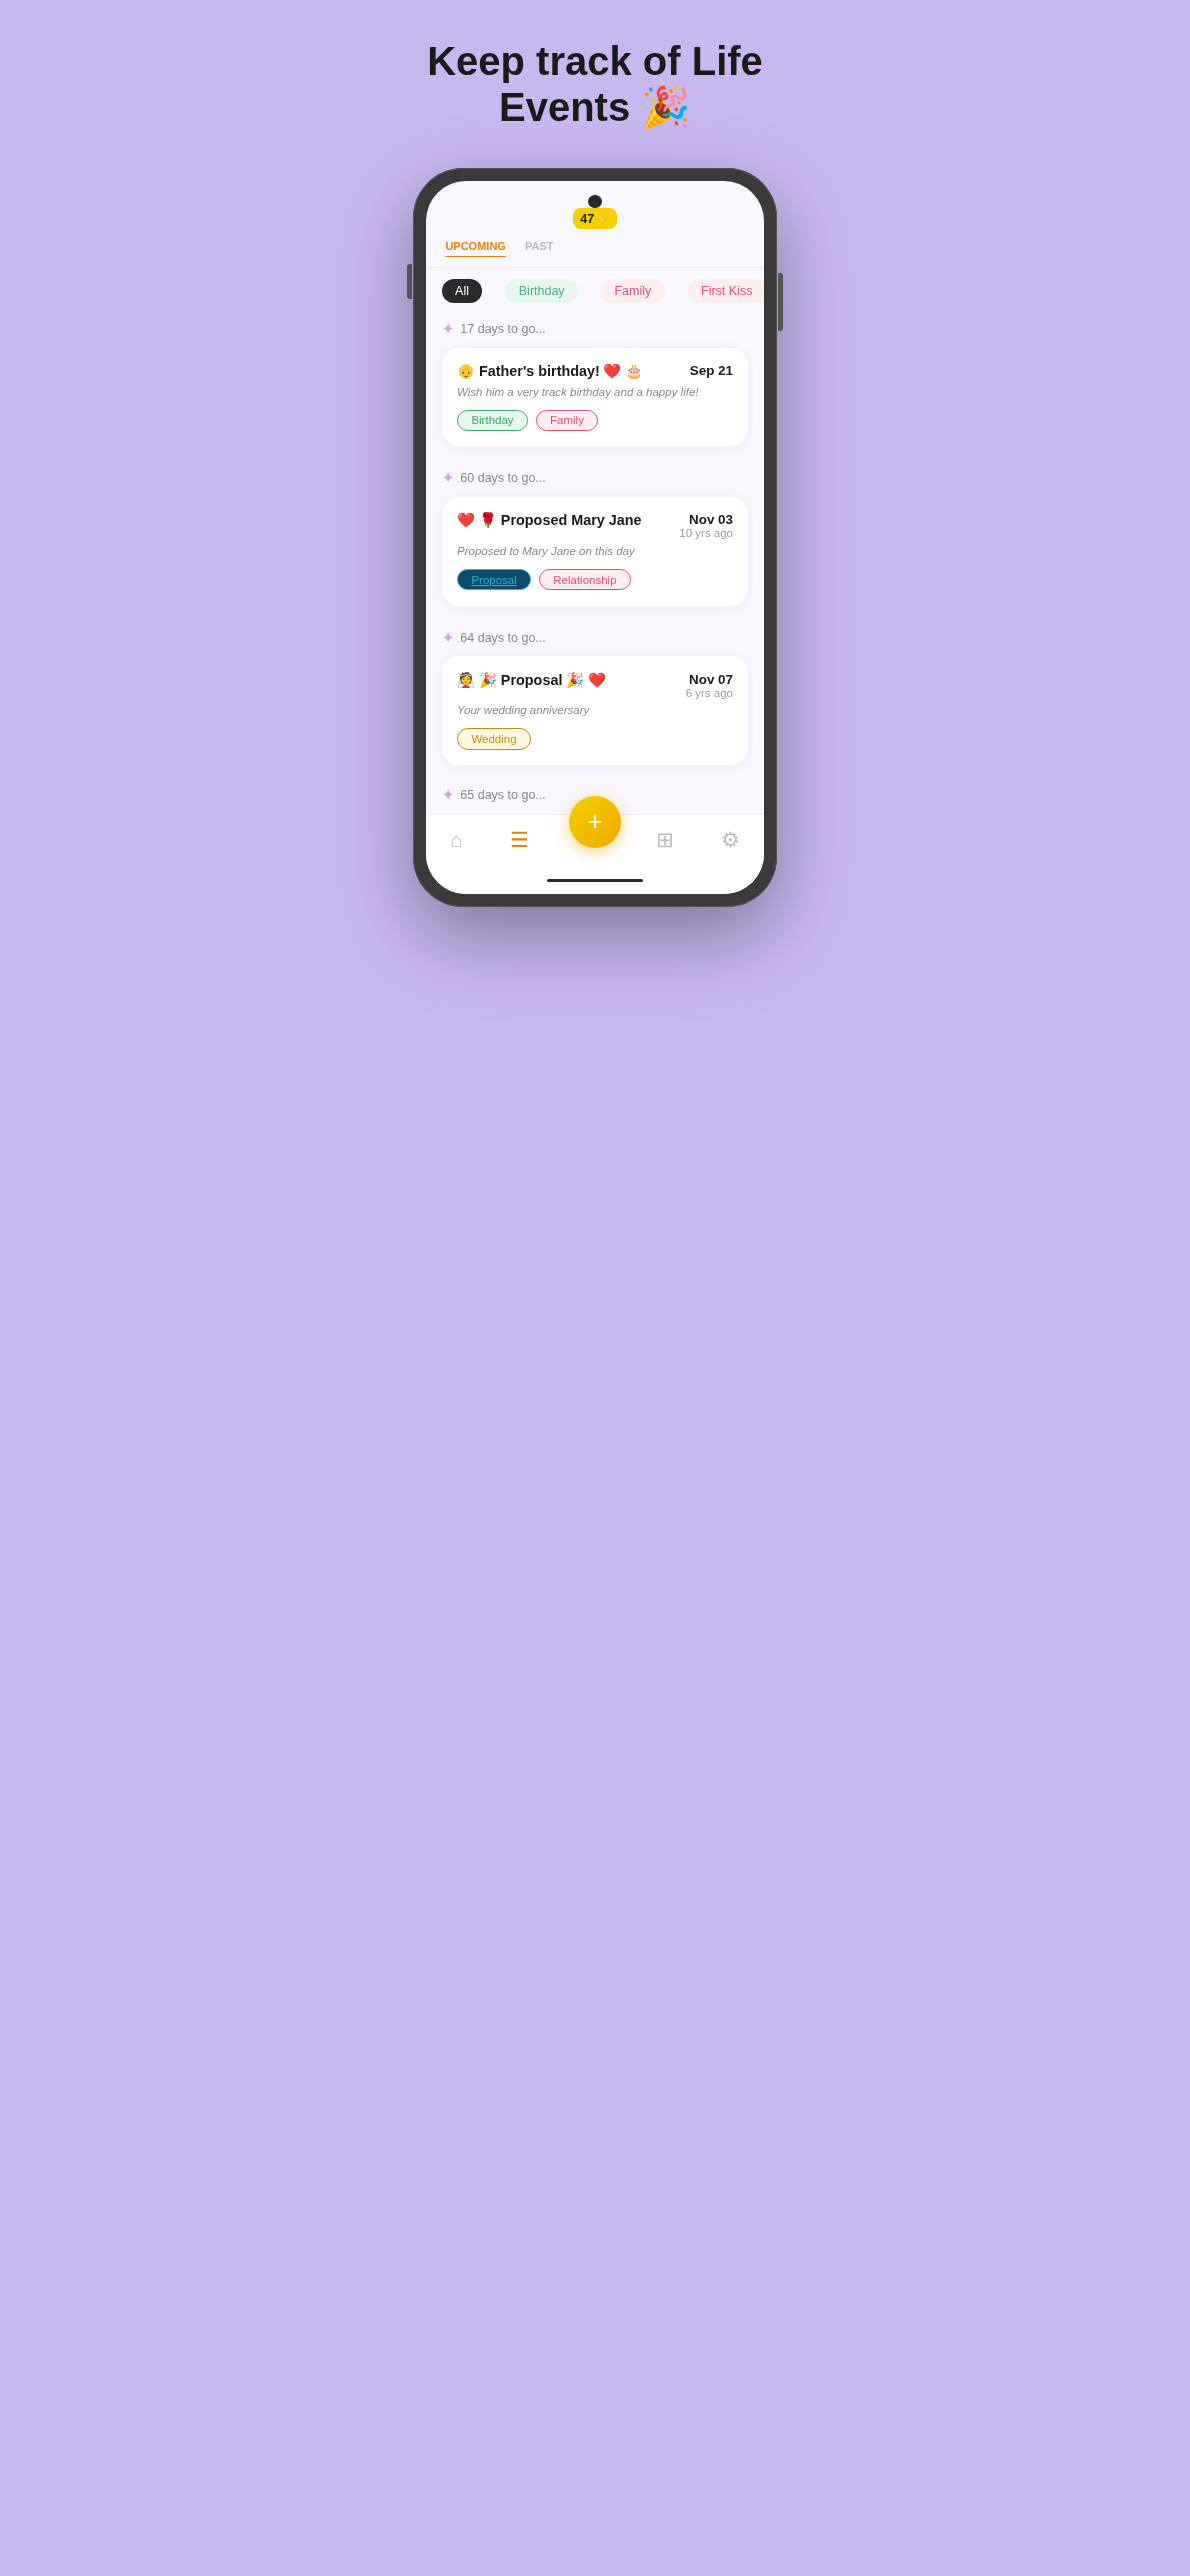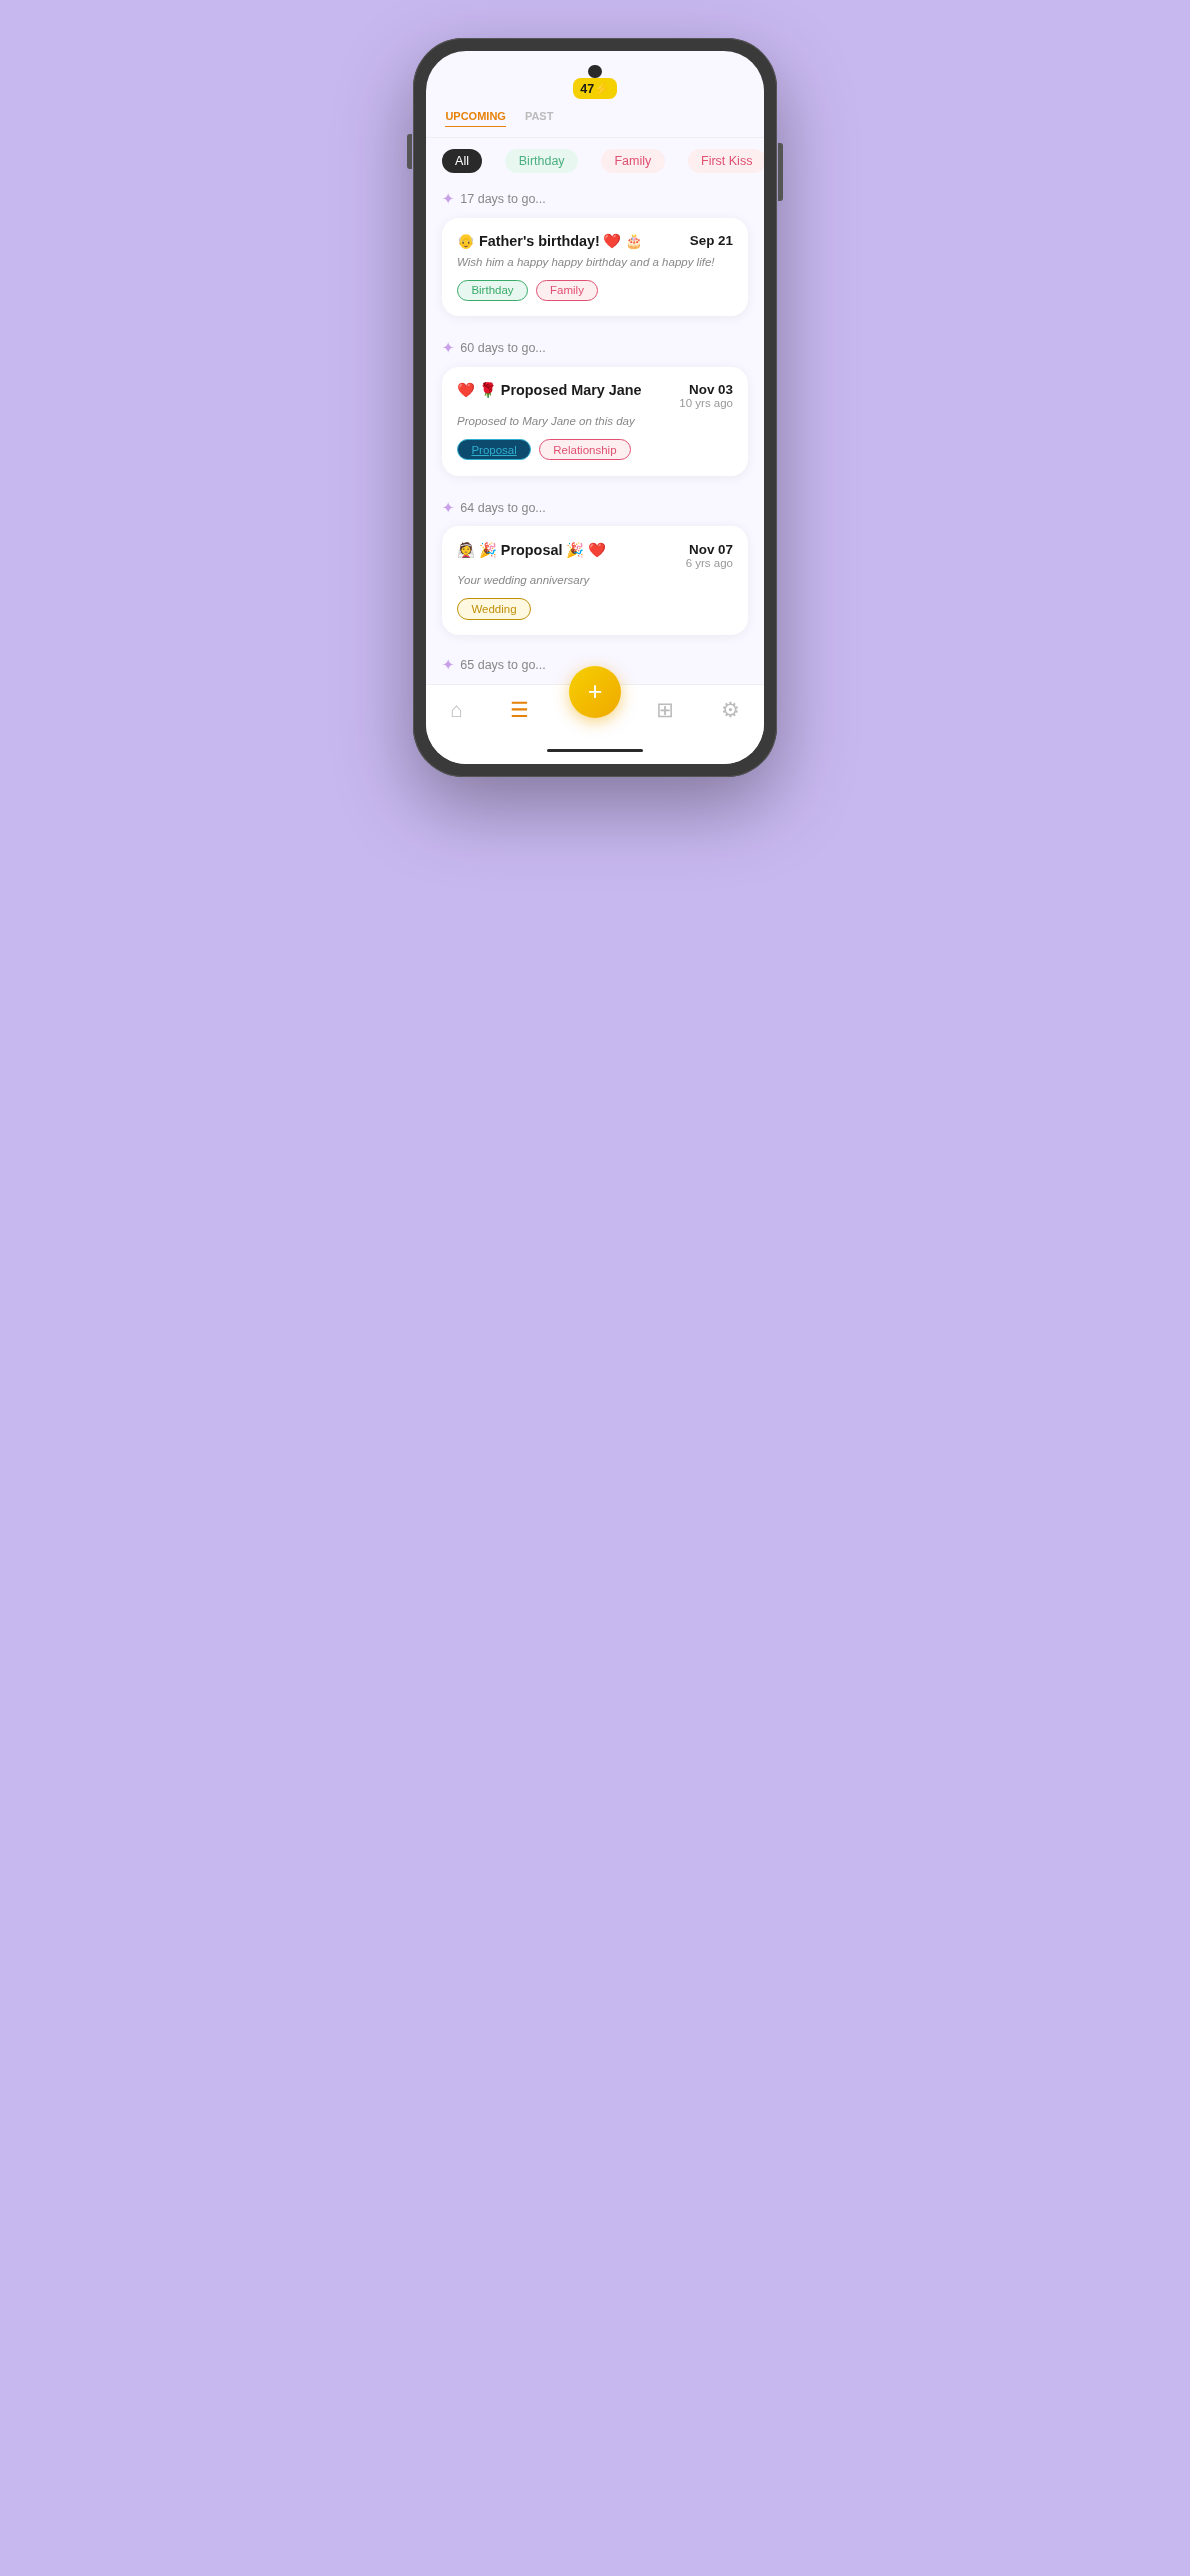--- a/index.html
+++ b/index.html
@@ -289,20 +289,24 @@
     }
 
     .partial-section {
       padding: 7.7px 15.3px 0;
     }
   </style>
 </head>
 <body>
 
 <div class="page-wrapper">
+  <div class="headline">
+    <span>Keep track of Life</span><br>
+    <span>Events 🎉</span>
+  </div>
 
   <div class="phone-shell">
     <div class="phone-inner">
 
       <div class="status-bar">
         <div class="camera-dot"></div>
         <div class="battery-badge">
           <span>47⚡</span>
         </div>
       </div>
@@ -325,21 +329,21 @@
           <span class="sparkle">✦</span>
           <span>17 days to go...</span>
         </div>
         <div class="event-card">
           <div class="card-top">
             <div class="card-title">👴 Father's birthday! ❤️ 🎂</div>
             <div class="card-date">
               <div class="card-date-main">Sep 21</div>
             </div>
           </div>
-          <div class="card-desc">Wish him a happy happy birthday and a happy life!</div>
+          <div class="card-desc">Wish him a very track birthday and a happy life!</div>
           <div class="card-tags">
             <span class="tag tag-birthday">Birthday</span>
             <span class="tag tag-family">Family</span>
           </div>
         </div>
       </div>
 
       <div class="event-section">
         <div class="days-label">
           <span class="sparkle">✦</span>

